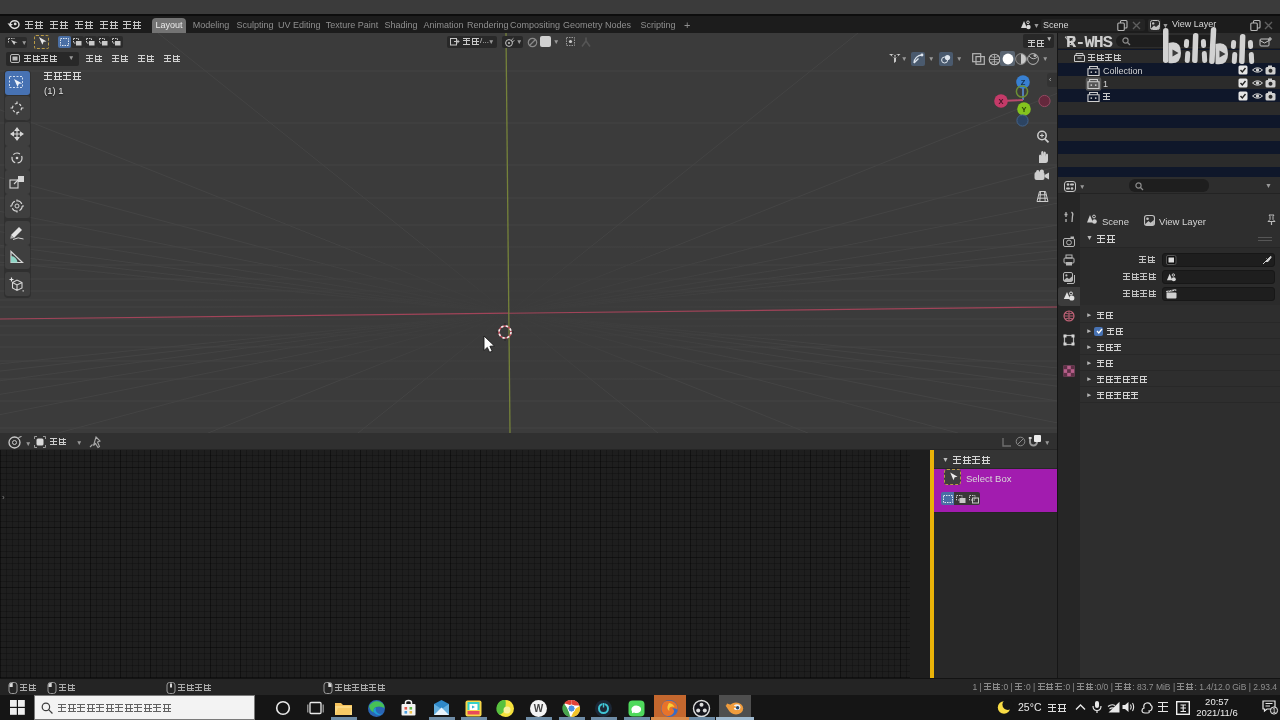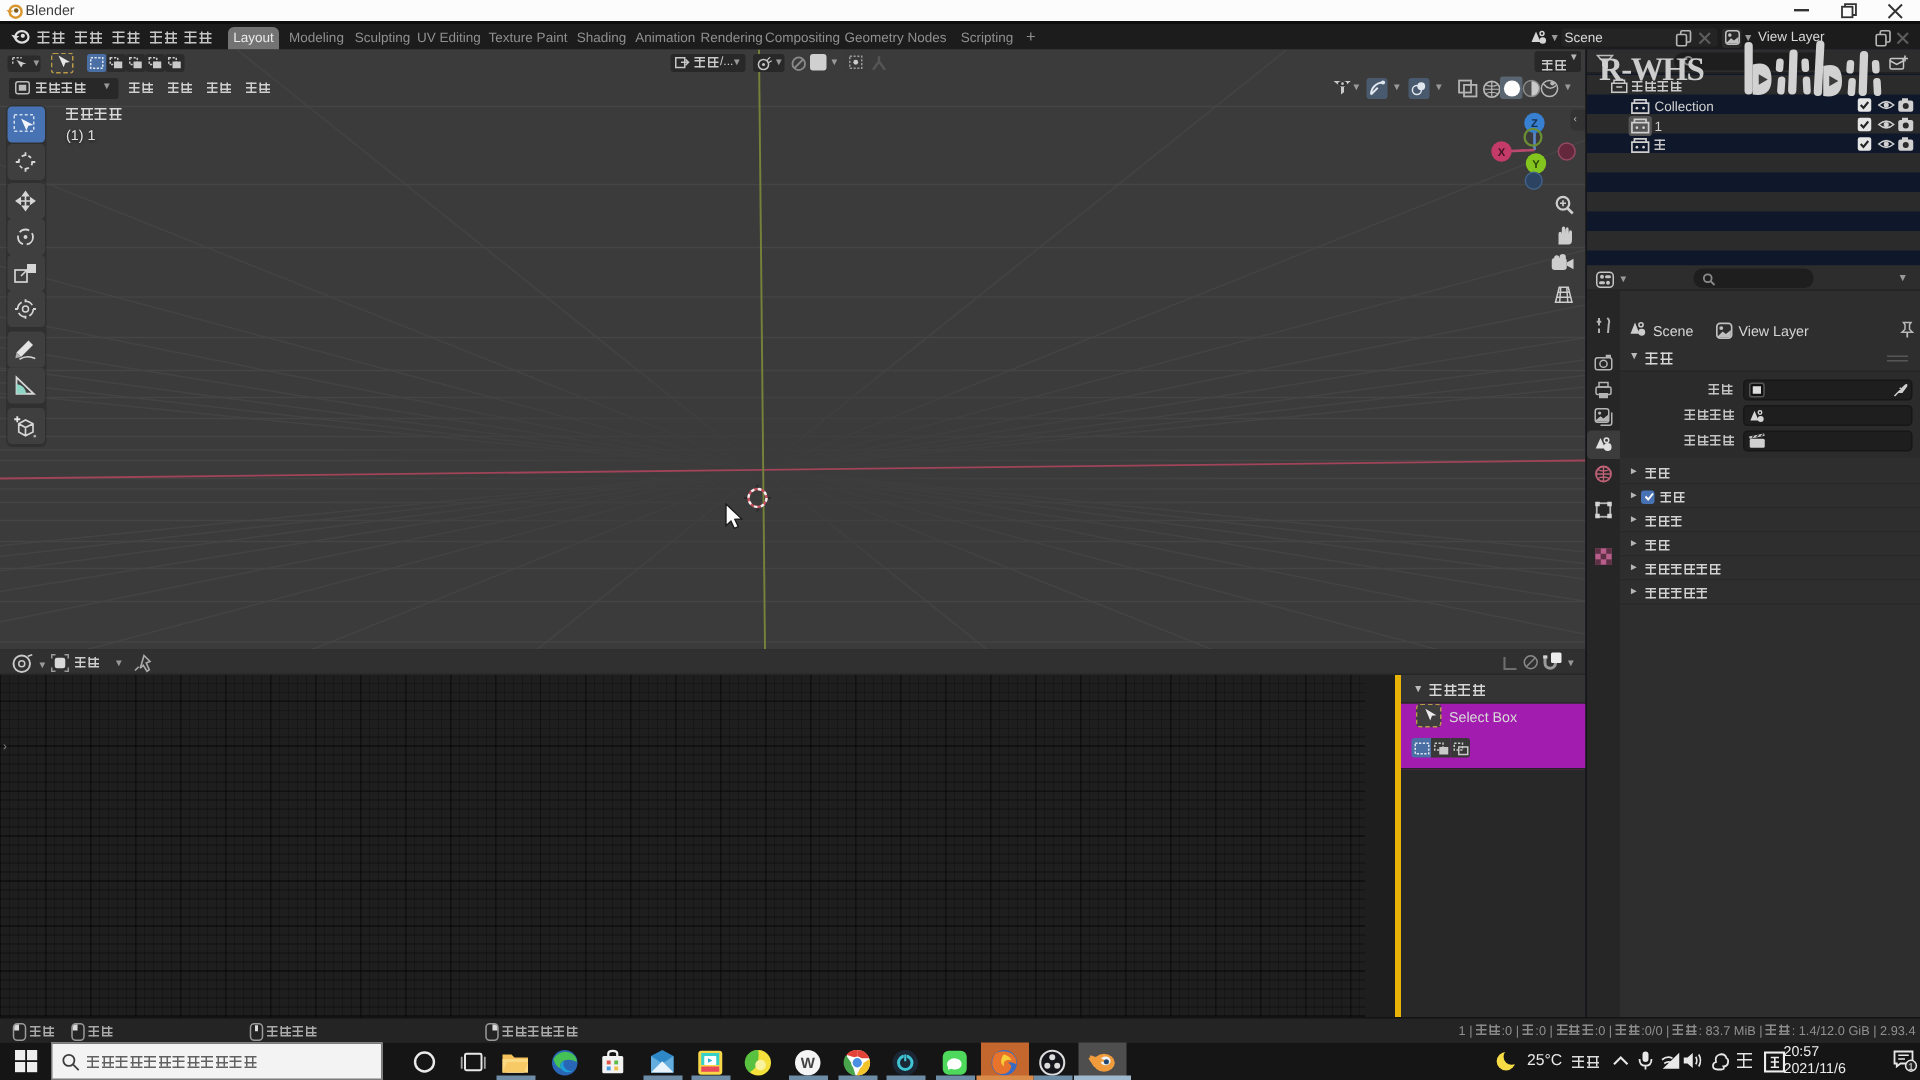--- a/index.html
+++ b/index.html
@@ -6,38 +6,20 @@
 i.c,i.d{display:inline-block;width:8px;height:8px;margin-right:1.5px;flex:0 0 auto;opacity:.95;background-repeat:no-repeat}
 .k{display:flex;align-items:center;font-size:0;line-height:0;white-space:nowrap}
 i.c{background-image:linear-gradient(currentColor,currentColor),linear-gradient(currentColor,currentColor),linear-gradient(currentColor,currentColor),linear-gradient(currentColor,currentColor);
 background-position:0 0,0 45%,0 100%,45% 0;background-size:100% 1px,100% 1px,100% 1px,1px 100%}
 i.d{background-image:linear-gradient(currentColor,currentColor),linear-gradient(currentColor,currentColor),linear-gradient(currentColor,currentColor),linear-gradient(currentColor,currentColor),linear-gradient(currentColor,currentColor);
 background-position:0 10%,0 60%,15% 0,80% 0,0 100%;background-size:100% 1px,100% 1px,1px 90%,1px 90%,100% 1px}
 svg.abs{overflow:visible}
 </style></head><body>
 <div class="abs" style="left:0;top:0;width:1280px;height:720px;background:#3b3b3b">
 
-<div class="abs" style="left:0;top:0;width:1280px;height:14px;background:#fcfcfc">
- <svg class="abs" style="left:4px;top:2px" width="11" height="11" viewBox="0 0 11 11">
-  <circle cx="6.4" cy="5.8" r="4" fill="none" stroke="#d9962e" stroke-width="1.6"></circle>
-  <circle cx="6.8" cy="5" r="1.5" fill="#7a5a20"></circle>
-  <path d="M0.2 4.6 L5 5.2 L2.5 7 Z" fill="#d9962e"></path>
- </svg>
- <span class="abs" style="left:17px;top:2px;font-size:9.5px;color:#3f3f3f">Blender</span>
- <svg class="abs" style="left:1196px;top:6px" width="11" height="3">
-        <rect width="10" height="1.6" fill="#333"></rect>
-      </svg>
- <svg class="abs" style="left:1227px;top:2px" width="12" height="11" viewBox="0 0 12 11">
-   <rect x="1" y="2.5" width="7" height="7" fill="none" stroke="#333" stroke-width="1.2"></rect>
-   <path d="M3 2.5 V0.7 H10.3 V8 H8" fill="none" stroke="#333" stroke-width="1.2"></path>
- </svg>
- <svg class="abs" style="left:1258px;top:2px" width="11" height="11" viewBox="0 0 11 11">
-   <path d="M1 1 L10 10 M10 1 L1 10" stroke="#333" stroke-width="1.3"></path>
- </svg>
-</div>
 <div class="abs" style="left:0;top:14px;width:1280px;height:2px;background:#0d0d0d"></div>
 
 <div class="abs" style="left:0;top:16px;width:1280px;height:17px;background:#1c1c1c">
 <svg class="abs" style="left:7px;top:3px" width="13" height="11" viewBox="0 0 13 11">
  <ellipse cx="7.6" cy="5.6" rx="4.4" ry="3.8" fill="none" stroke="#dedede" stroke-width="1.5"></ellipse>
  <circle cx="8.2" cy="4.9" r="1.4" fill="#dedede"></circle>
  <path d="M0.5 4.2 L6 5.2 L3 7.4 Z" fill="#dedede"></path>
 </svg>
 <span class="abs k" style="left:25px;top:5px;color:#cfcfcf">
         <i class="c"></i>
@@ -962,31 +944,31 @@
 <svg class="abs" style="left:1141px;top:5px" width="12" height="14" viewBox="0 0 12 14">
         <path d="M4 13 Q1 13 1 10.5 Q1 8.5 3 8 Q2 4 5.5 3 Q9 2.2 10 5.5 Q11.5 6 11 8.5 Q10.5 11 8 11 Q9 13 6.5 13 Z" fill="none" stroke="#e8e8e8" stroke-width="1.2"></path>
       </svg>
 <span class="abs k" style="left:1158px;top:7px;color:#f0f0f0">
         <i class="c" style="width:10px;height:10px"></i>
       </span>
 <svg class="abs" style="left:1176px;top:5.5px" width="14" height="14" viewBox="0 0 14 14">
         <rect x="0.7" y="0.7" width="12.6" height="12.6" fill="none" stroke="#ededed" stroke-width="1.4"></rect>
         <path d="M4.5 4 H10 M4.5 7 H10 M7.2 4 V10.5 M4.5 10.5 H10" stroke="#ededed" stroke-width="1.1"></path>
       </svg>
-<div class="abs" style="left:1189px;top:2px;width:56px;height:21px;color:#ececec;font-size:9.5px;text-align:left;line-height:10.5px">20:57<br>2021/11/6</div>
+<div class="abs" style="left:1189px;top:2px;width:56px;height:21px;color:#ececec;font-size:9.5px;text-align:center;line-height:10.5px">20:57<br>2021/11/6</div>
 <svg class="abs" style="left:1262px;top:5px" width="16" height="15" viewBox="0 0 16 15">
         <path d="M1 1 H13 V9 H5 L2.5 11 V9 H1 Z" fill="none" stroke="#e8e8e8" stroke-width="1.2"></path>
         <path d="M3.5 3.5 H10.5 M3.5 6 H8" stroke="#e8e8e8"></path>
         <circle cx="12" cy="10.5" r="3.6" fill="#242424" stroke="#e8e8e8"></circle>
         <text x="12" y="13" font-size="6.5" fill="#e8e8e8" text-anchor="middle" font-family="Liberation Sans">1</text>
       </svg>
 
 </div>
 
-<div class="abs" style="left:1066px;top:33px;color:#d4d4d4;font-size:22px;font-weight:bold;letter-spacing:-1px;font-family:Liberation Serif, serif;opacity:.96">R-WHS</div>
+<div class="abs" style="left:1066px;top:33px;color:#d4d4d4;font-size:17px;font-weight:bold;letter-spacing:-1px;font-family:Liberation Mono, monospace;opacity:.96">R-WHS</div>
 <svg class="abs" style="left:1162px;top:27px" width="96" height="39" viewBox="0 0 96 39" fill="#d2d2d2">
  <rect x="1" y="1" width="5.5" height="35" rx="2.7"></rect>
  <path d="M6.5 16 Q19 12.5 19 26 Q19 38 6.5 36 Z"></path>
       <path d="M10.5 22.5 L16.5 26 L10.5 29.5 Z" fill="#3b3b3b"></path>
  <rect x="22" y="12" width="5" height="9" rx="2.4" transform="rotate(4 24.5 16.5)"></rect>
  <rect x="23" y="24" width="5" height="12" rx="2.4" transform="rotate(4 25.5 30)"></rect>
  <rect x="30.5" y="6" width="5.5" height="30" rx="2.7" transform="rotate(2 33 21)"></rect>
  <rect x="39" y="12" width="5" height="9" rx="2.4" transform="rotate(-3 41.5 16.5)"></rect>
  <rect x="40" y="24" width="5" height="12" rx="2.4" transform="rotate(-3 42.5 30)"></rect>
  <rect x="48" y="0" width="5.5" height="37" rx="2.7" transform="rotate(3 50.5 18)"></rect>

